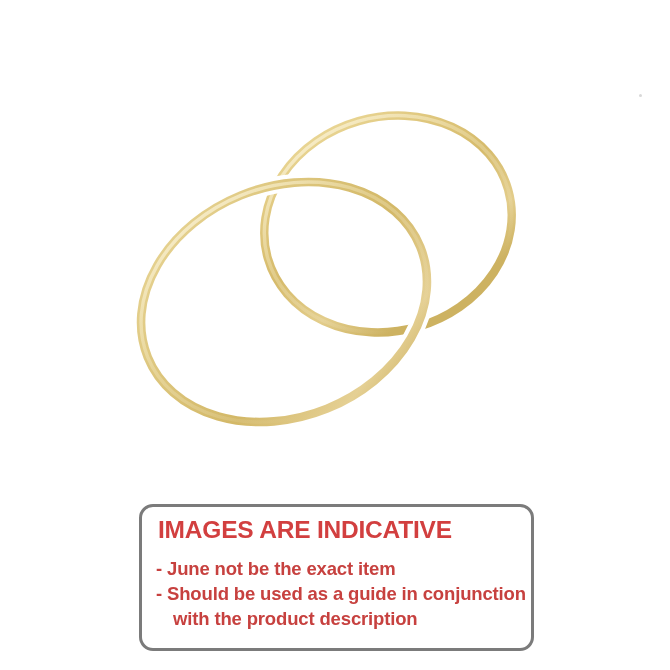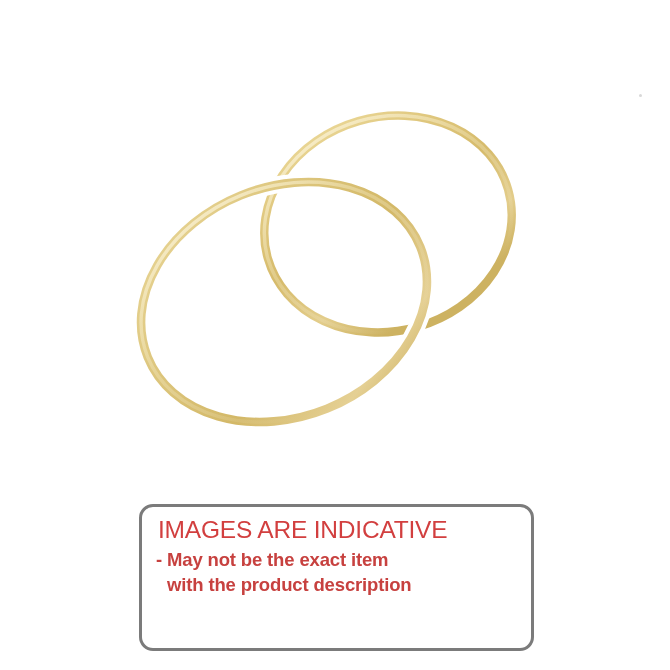--- a/index.html
+++ b/index.html
@@ -41,46 +41,46 @@
     height: 147px;
     box-sizing: border-box;
     background: #ffffff;
     border: 3px solid #7b7b7b;
     border-radius: 14px;
     padding: 6px 0 0 12px;
   }
 
   .disclaimer-heading {
     color: #d23f3f;
-    font-weight: normal;
+    font-weight: bold;
     font-size: 24.5px;
     line-height: 30px;
     letter-spacing: -0.2px;
     white-space: nowrap;
-    margin: 2px 0 2px 4px;
+    margin: 2px 0 11px 4px;
   }
 
   .disclaimer-list {
     margin: 0;
     padding: 0;
     list-style: none;
   }
 
   .disclaimer-line {
     color: #c7413f;
     font-weight: bold;
     font-size: 18.5px;
     line-height: 25px;
     letter-spacing: -0.15px;
     white-space: nowrap;
     margin-left: 2px;
   }
 
   .disclaimer-line.continuation {
-    margin-left: 13px;
+    margin-left: 19px;
   }
 
   
   #stray-speck {
     position: absolute;
     left: 639px;
     top: 94px;
     width: 3px;
     height: 3px;
     background: #d8d8d8;
@@ -130,16 +130,17 @@
       <ellipse cx="284" cy="302" rx="147" ry="115" transform="rotate(-22 284 302)" fill="none" stroke="url(#ringHilite)" stroke-width="3.4"></ellipse>
     </g>
   </svg>
 
   <div id="stray-speck"></div>
 </div>
 
 <div id="disclaimer-box">
   <div class="disclaimer-heading">IMAGES ARE INDICATIVE</div>
   <ul class="disclaimer-list">
-    <li class="disclaimer-line">- May not be the exact item</li>
+    <li class="disclaimer-line">- June not be the exact item</li>
+    <li class="disclaimer-line">- Should be used as a guide in conjunction</li>
     <li class="disclaimer-line continuation">with the product description</li>
   </ul>
 </div>
 
 </body></html>

